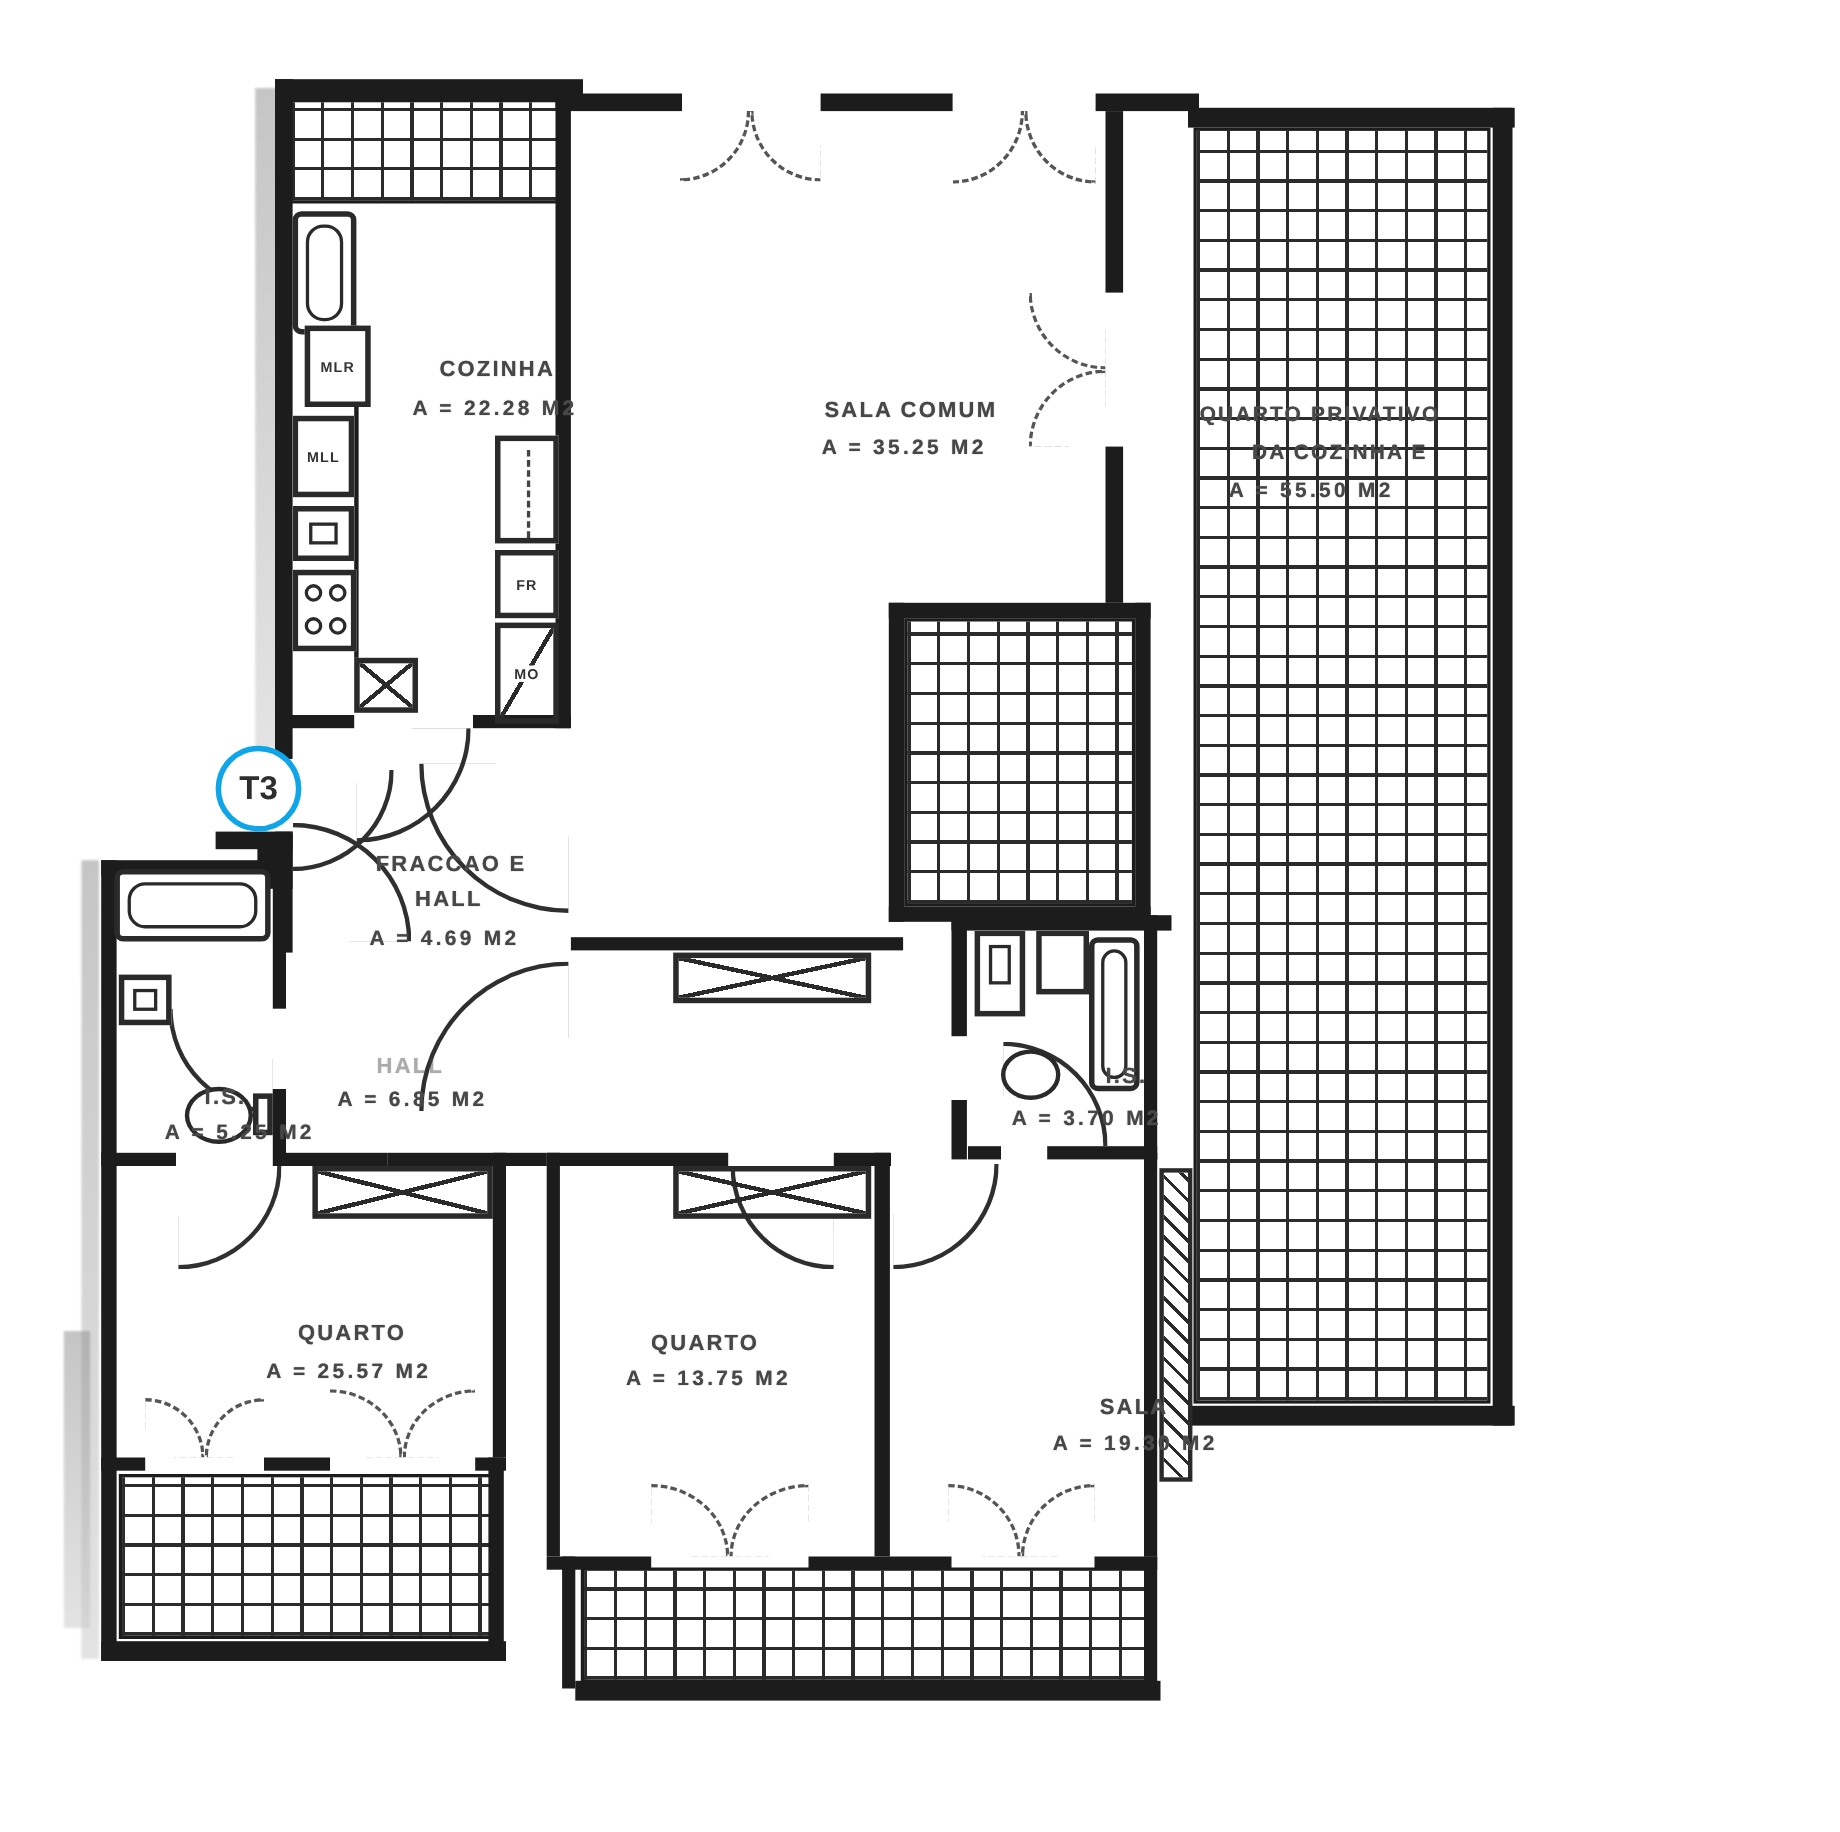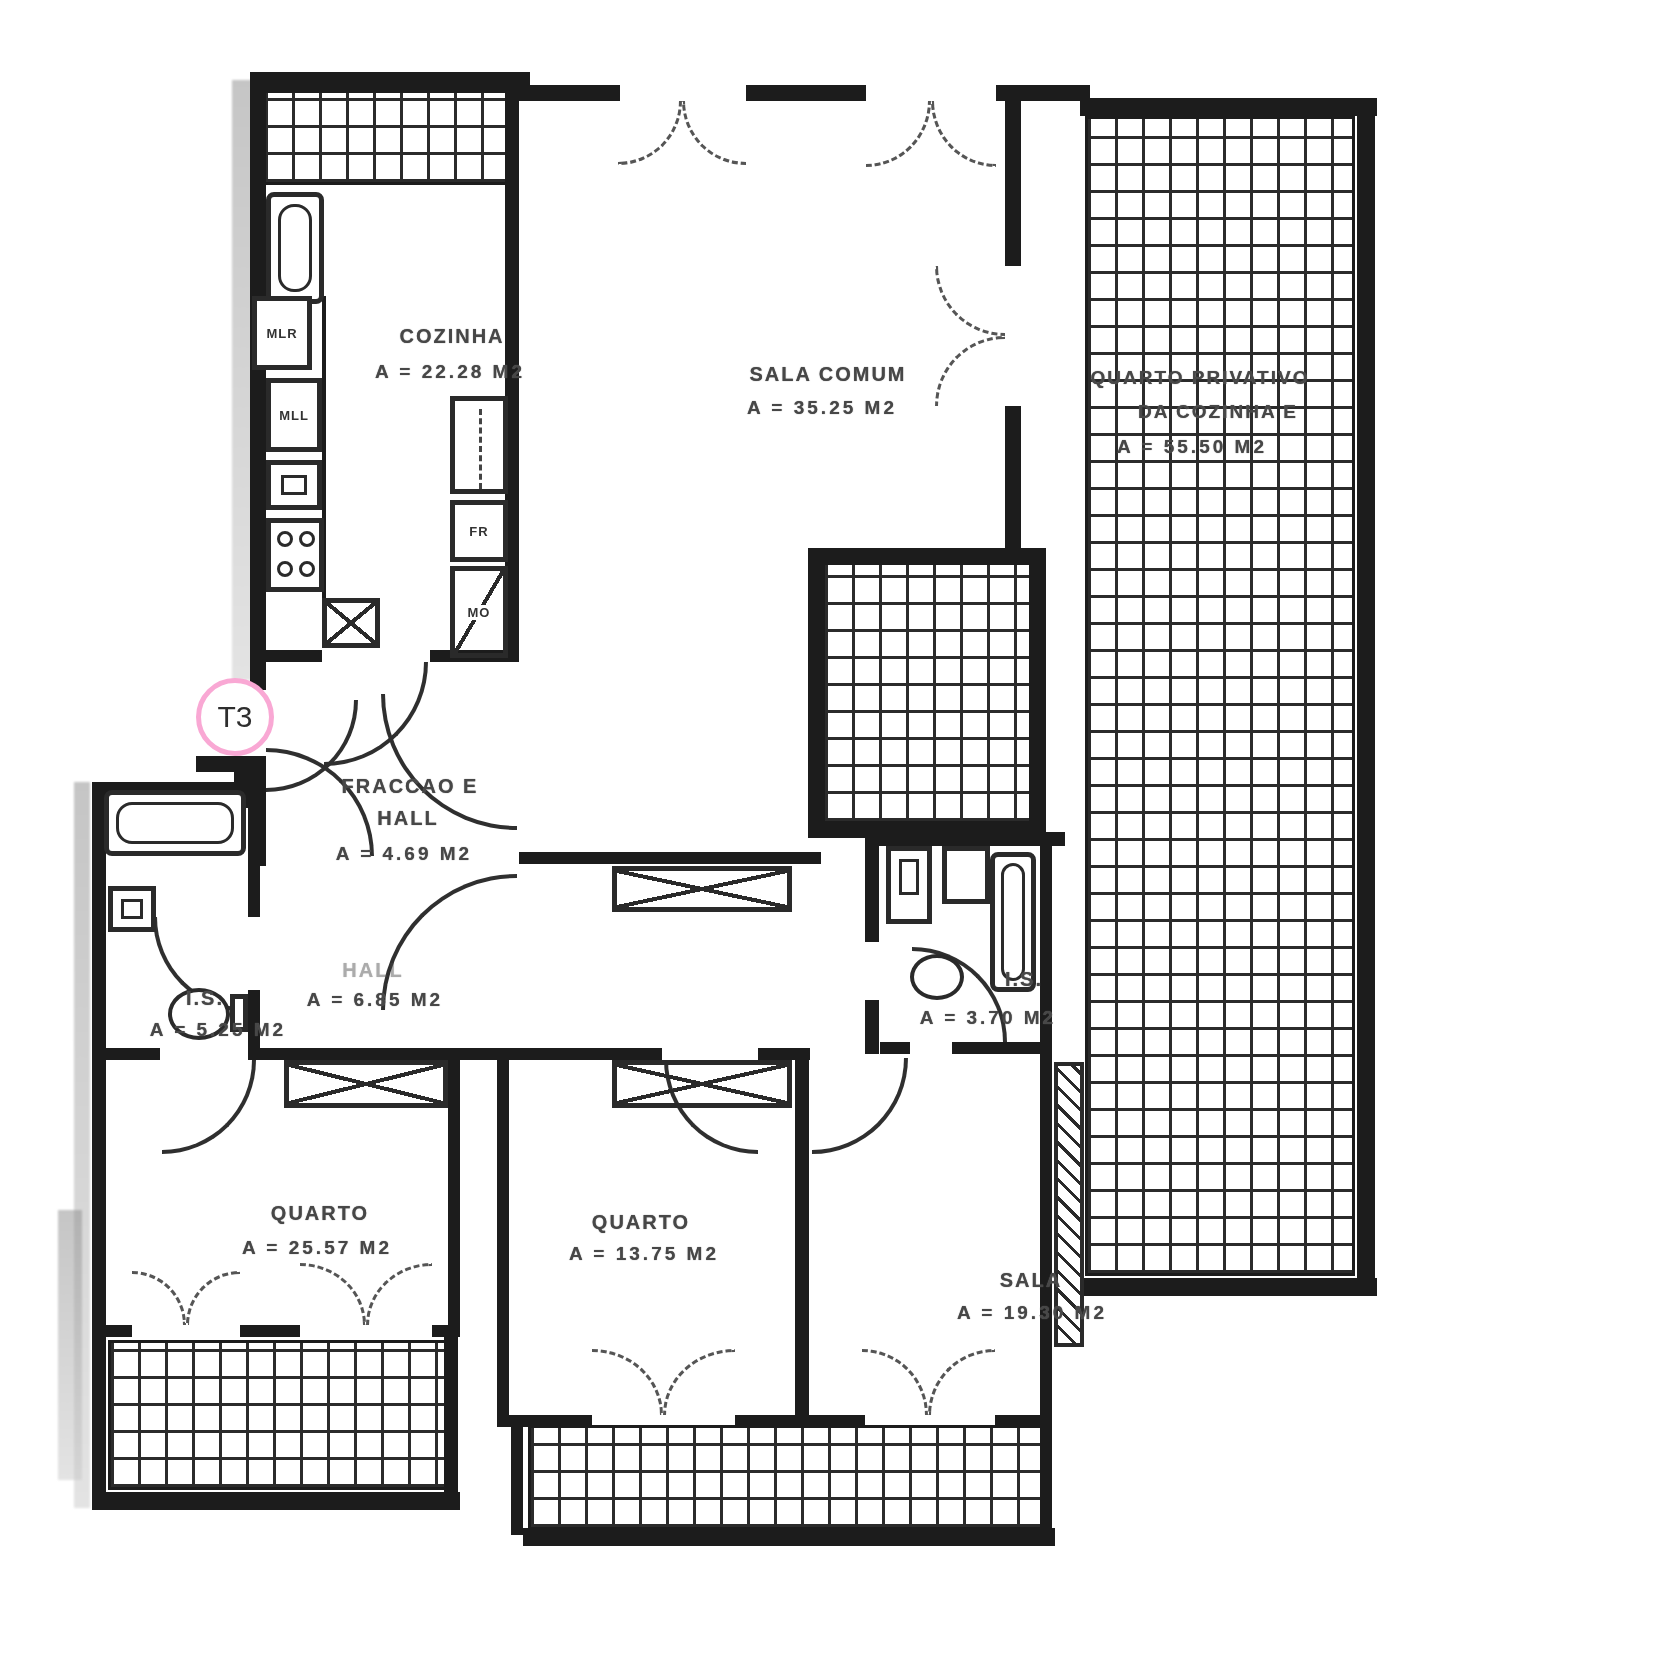--- a/index.html
+++ b/index.html
@@ -34,22 +34,22 @@
   .arc.bl.dash{border-width:3px 3px 0 0}
   .arc.br.dash{border-width:3px 0 0 3px}
   .diagX{background:
     linear-gradient(to bottom right,transparent calc(50% - 2px),#2a2a2a calc(50% - 2px) calc(50% + 2px),transparent calc(50% + 2px)),
     linear-gradient(to top right,transparent calc(50% - 2px),#2a2a2a calc(50% - 2px) calc(50% + 2px),transparent calc(50% + 2px))}
   .diag1{background:
     linear-gradient(to bottom right,transparent calc(50% - 2px),#2a2a2a calc(50% - 2px) calc(50% + 2px),transparent calc(50% + 2px))}
   .hatch{position:absolute;border:4px solid #2a2a2a;
     background:repeating-linear-gradient(45deg,transparent 0 10px,#2a2a2a 10px 13px)}
   .wc{position:absolute;border:4px solid #2a2a2a;border-radius:50%;background:#fff}
-  .badge{position:absolute;border:5px solid #f9a8d4;border-radius:50%;background:#fff;
-         display:flex;align-items:center;justify-content:center;font-weight:400;font-size:30px;color:#2e2e2e}
+  .badge{position:absolute;border:5px solid #0ea5e9;border-radius:50%;background:#fff;
+         display:flex;align-items:center;justify-content:center;font-weight:700;font-size:30px;color:#2e2e2e}
   .sm{background:linear-gradient(180deg,#8d8d8d,#c9c9c9);opacity:.5;filter:blur(1px)}
   .burn{position:absolute;width:16px;height:16px;border:3px solid #2a2a2a;border-radius:50%}
 </style>
 </head>
 <body>
 
 <div id="plan">
 
   <i class="sm" style="left:232px;top:80px;width:20px;height:600px"></i>
   <i class="sm" style="left:74px;top:782px;width:16px;height:726px"></i>
@@ -142,21 +142,21 @@
   <div class="arc blS" style="left:912px;top:947px;width:95px;height:95px"></div>
 
   <div class="box diagX" style="left:284px;top:1060px;width:164px;height:48px"></div>
   <div class="box diagX" style="left:612px;top:866px;width:180px;height:46px"></div>
   <div class="box diagX" style="left:612px;top:1060px;width:180px;height:48px"></div>
   <div class="hatch" style="left:1054px;top:1062px;width:30px;height:285px"></div>
 
   <div class="fix" style="left:266px;top:192px;width:58px;height:112px">
     <u style="left:7px;top:7px;right:7px;bottom:7px"></u>
   </div>
-  <div class="box" style="left:252px;top:296px;width:60px;height:74px">
+  <div class="box" style="left:277px;top:296px;width:60px;height:74px">
     <b>MLR</b>
   </div>
   <div class="box" style="left:266px;top:378px;width:56px;height:74px">
     <b>MLL</b>
   </div>
   <div class="box" style="left:266px;top:460px;width:56px;height:50px">
     <u style="position:absolute;left:10px;top:10px;right:10px;bottom:10px;border:3px solid #2a2a2a"></u>
   </div>
   <div class="box" style="left:266px;top:518px;width:58px;height:74px">
     <u class="burn" style="left:6px;top:8px"></u>

